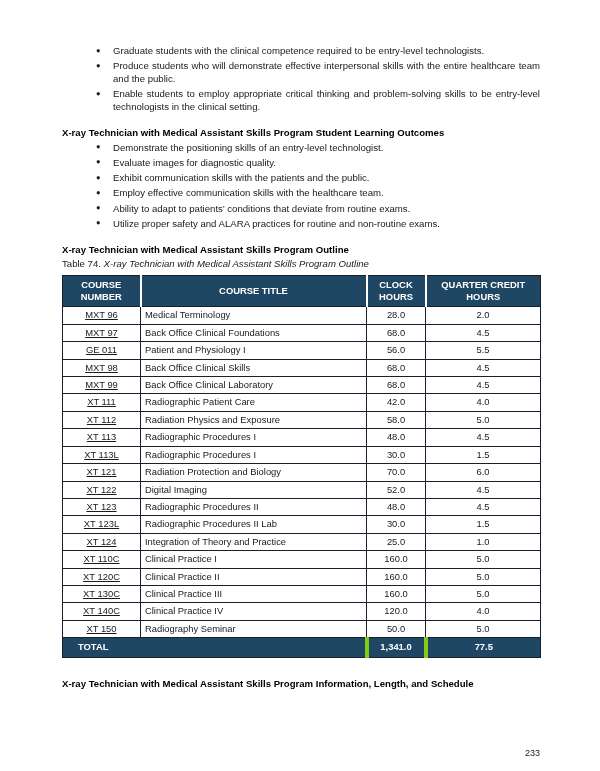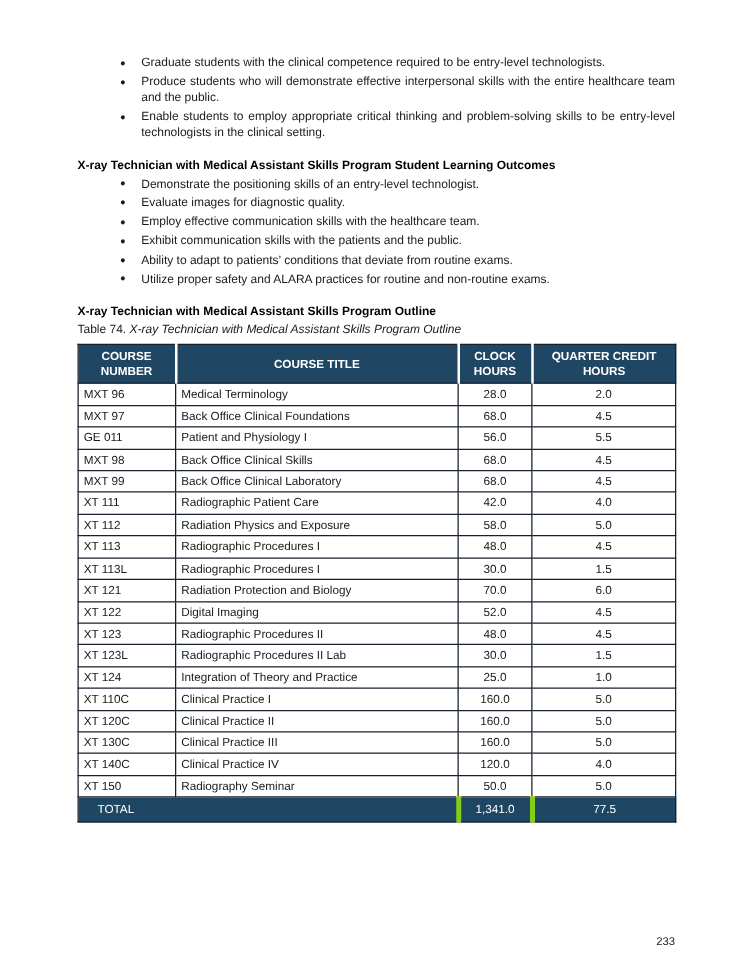--- a/index.html
+++ b/index.html
@@ -57,27 +57,27 @@
   table.course-table th + th { border-left:2px solid #fff; }
 
   table.course-table td {
     background:#fff;
     border:1px solid var(--table-border,#17212e);
     padding:2px 4px;
     vertical-align:middle;
     line-height:1.32;
     height:17px;
   }
-  td.c-num   { text-align:left; padding-left:15px; }
+  td.c-num   { text-align:center; padding-left:15px;text-decoration:underline; }
   td.c-title { text-align:left; padding-left:13px; }
   td.c-hours, td.c-credit { text-align:center; }
 
   tr.total-row td {
     background:var(--header-bg,#1f4663);
-    color:#fff; font-weight:normal;
+    color:#fff; font-weight:bold;
     height:20px;
   }
   tr.total-row td.t-label { text-align:left; padding-left:15px; }
   tr.total-row td.t-hours, tr.total-row td.t-credit { text-align:center; }
   tr.total-row td + td { border-left:4px solid #84cc16; }
 
   .info-para { text-align:justify; margin-top:1px; }
   .info-heading { margin-top:20px; }
 
   .page-number {
@@ -94,22 +94,22 @@
   <ul class="bullets">
       <li>Graduate students with the clinical competence required to be entry-level technologists.</li>
       <li>Produce students who will demonstrate effective interpersonal skills with the entire healthcare team and the public.</li>
       <li>Enable students to employ appropriate critical thinking and problem-solving skills to be entry-level technologists in the clinical setting.</li>
     </ul>
 
   <h2>X-ray Technician with Medical Assistant Skills Program Student Learning Outcomes</h2>
   <ul class="bullets">
       <li>Demonstrate the positioning skills of an entry-level technologist.</li>
       <li>Evaluate images for diagnostic quality.</li>
+      <li>Exhibit communication skills with the patients and the public.</li>
       <li>Employ effective communication skills with the healthcare team.</li>
-      <li>Exhibit communication skills with the patients and the public.</li>
       <li>Ability to adapt to patients’ conditions that deviate from routine exams.</li>
       <li>Utilize proper safety and ALARA practices for routine and non-routine exams.</li>
     </ul>
 
   <h2>X-ray Technician with Medical Assistant Skills Program Outline</h2>
   <div class="caption">
     <span class="cap-label">Table 74.</span>
     <span class="cap-title">X-ray Technician with Medical Assistant Skills Program Outline</span>
   </div>
 
@@ -246,16 +246,17 @@
       </tbody>
     <tfoot>
       <tr class="total-row">
         <td class="t-label" colspan="2">TOTAL</td>
         <td class="t-hours">1,341.0</td>
         <td class="t-credit">77.5</td>
       </tr>
     </tfoot>
   </table>
 
+  <h2 class="info-heading">X-ray Technician with Medical Assistant Skills Program Information, Length, and Schedule</h2>
 
   <div class="page-number">233</div>
 
 </div>
 
 </body></html>

